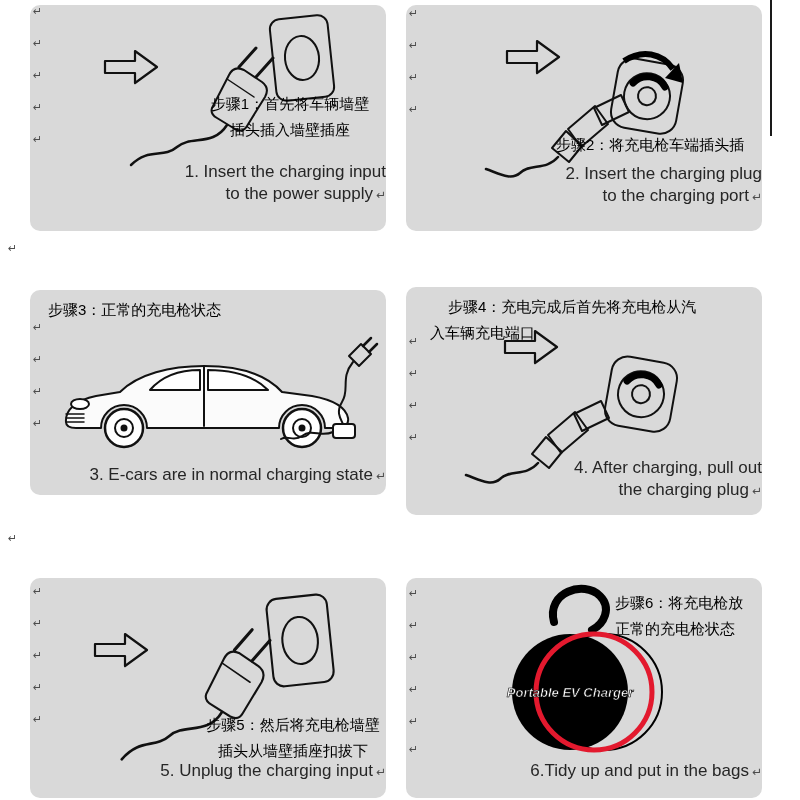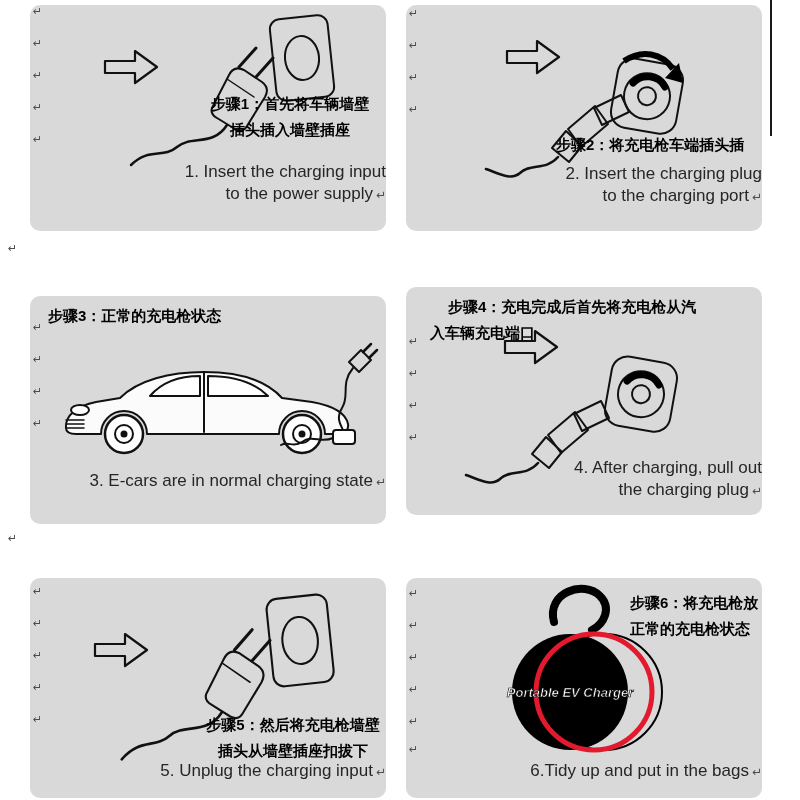--- a/index.html
+++ b/index.html
@@ -7,21 +7,21 @@
   body {
     position:relative; background:#ffffff; overflow:hidden;
     font-family:"Liberation Sans", sans-serif; color:#232323;
   }
   .page { position:absolute; inset:0; background:#fff; }
   .panel {
     position:absolute; width:356px; background:#d9d9d9; border-radius:10px;
   }
   .abs { position:absolute; }
   .cn {
-    position:absolute; font-weight:bold; font-size:15px; color:#000;
+    position:absolute; font-weight:normal; font-size:15px; color:#000;
     line-height:26px; white-space:nowrap;
   }
   .cn.center { text-align:center; }
   .caption {
     position:absolute; left:0; right:0; text-align:right;
     font-size:17px; line-height:22px; color:#262626;
   }
   .mark {
     position:absolute; font-size:11px; line-height:1; color:#4d4d4d;
     z-index:6; font-family:"DejaVu Sans", sans-serif;
@@ -84,21 +84,21 @@
     </svg>
     <div class="cn" style="left:150px;top:128px;line-height:24px">
       <div>步骤2：将充电枪车端插头插</div>
     </div>
     <div class="caption" style="top:158px">
       <div>2. Insert the charging plug</div>
       <div><span>to the charging port</span><span class="cap-mark">↵</span></div>
     </div>
   </section>
 
-  <section class="panel" style="left:30px;top:296px;height:228px">
+  <section class="panel" style="left:30px;top:290px;height:205px">
     <div class="cn" style="left:18px;top:7px">
       <div>步骤3：正常的充电枪状态</div>
     </div>
     <svg class="abs" style="left:20px;top:46px" width="335" height="130" viewBox="0 0 335 130">
       <g stroke="#111" fill="none" stroke-width="2" stroke-linejoin="round" stroke-linecap="round">
         <path d="M16 86 C15 74 26 64 46 60 L70 56 C88 38 120 30 154 30 C190 30 216 38 232 56 L262 60 C284 64 296 72 298 82 C299 88 295 92 289 92 L275 92 A23 23 0 0 0 229 92 L97 92 A23 23 0 0 0 51 92 L26 92 C19 92 16 90 16 86 Z" fill="#fbfbfb"></path>
         <path d="M100 54 C112 40 130 34 150 34 L150 54 Z" fill="#fff"></path>
         <path d="M158 34 C184 34 204 40 218 54 L158 54 Z" fill="#fff"></path>
         <path d="M154 30 L154 90"></path>
         <ellipse cx="30" cy="68" rx="9" ry="5" fill="#fff"></ellipse>
@@ -171,21 +171,21 @@
     <div class="cn center" style="left:168px;top:134px;width:190px">
       <div>步骤5：然后将充电枪墙壁</div>
       <div>插头从墙壁插座扣拔下</div>
     </div>
     <div class="caption" style="top:182px">
       <div><span>5. Unplug the charging input</span><span class="cap-mark">↵</span></div>
     </div>
   </section>
 
   <section class="panel" style="left:406px;top:578px;height:220px">
-    <div class="cn" style="left:224px;top:12px">
+    <div class="cn" style="left:209px;top:12px">
       <div>步骤6：将充电枪放</div>
       <div>正常的充电枪状态</div>
     </div>
     <svg class="abs" style="left:92px;top:2px" width="170" height="182" viewBox="0 0 170 182">
       <path d="M56 42 C48 12 86 0 102 16 C114 28 106 44 94 50" fill="none" stroke="#000" stroke-width="8" stroke-linecap="round"></path>
       <circle cx="106" cy="112" r="58" fill="none" stroke="#000" stroke-width="2"></circle>
       <circle cx="72" cy="112" r="58" fill="#000"></circle>
       <circle cx="96" cy="112" r="58" fill="none" stroke-width="5" stroke="#e3192e"></circle>
       <text x="72" y="117" text-anchor="middle" font-size="13" font-style="italic" font-weight="bold" fill="#fff" stroke="#000" stroke-width="0.6">Portable EV Charger</text>
     </svg>

